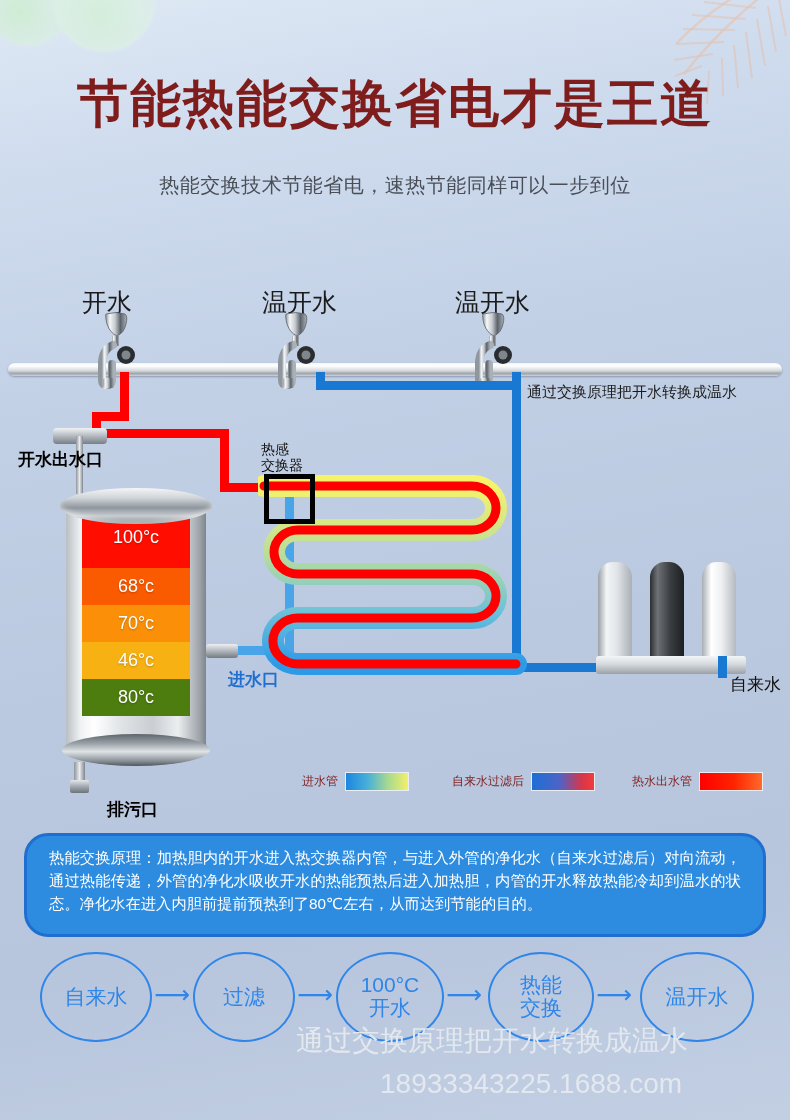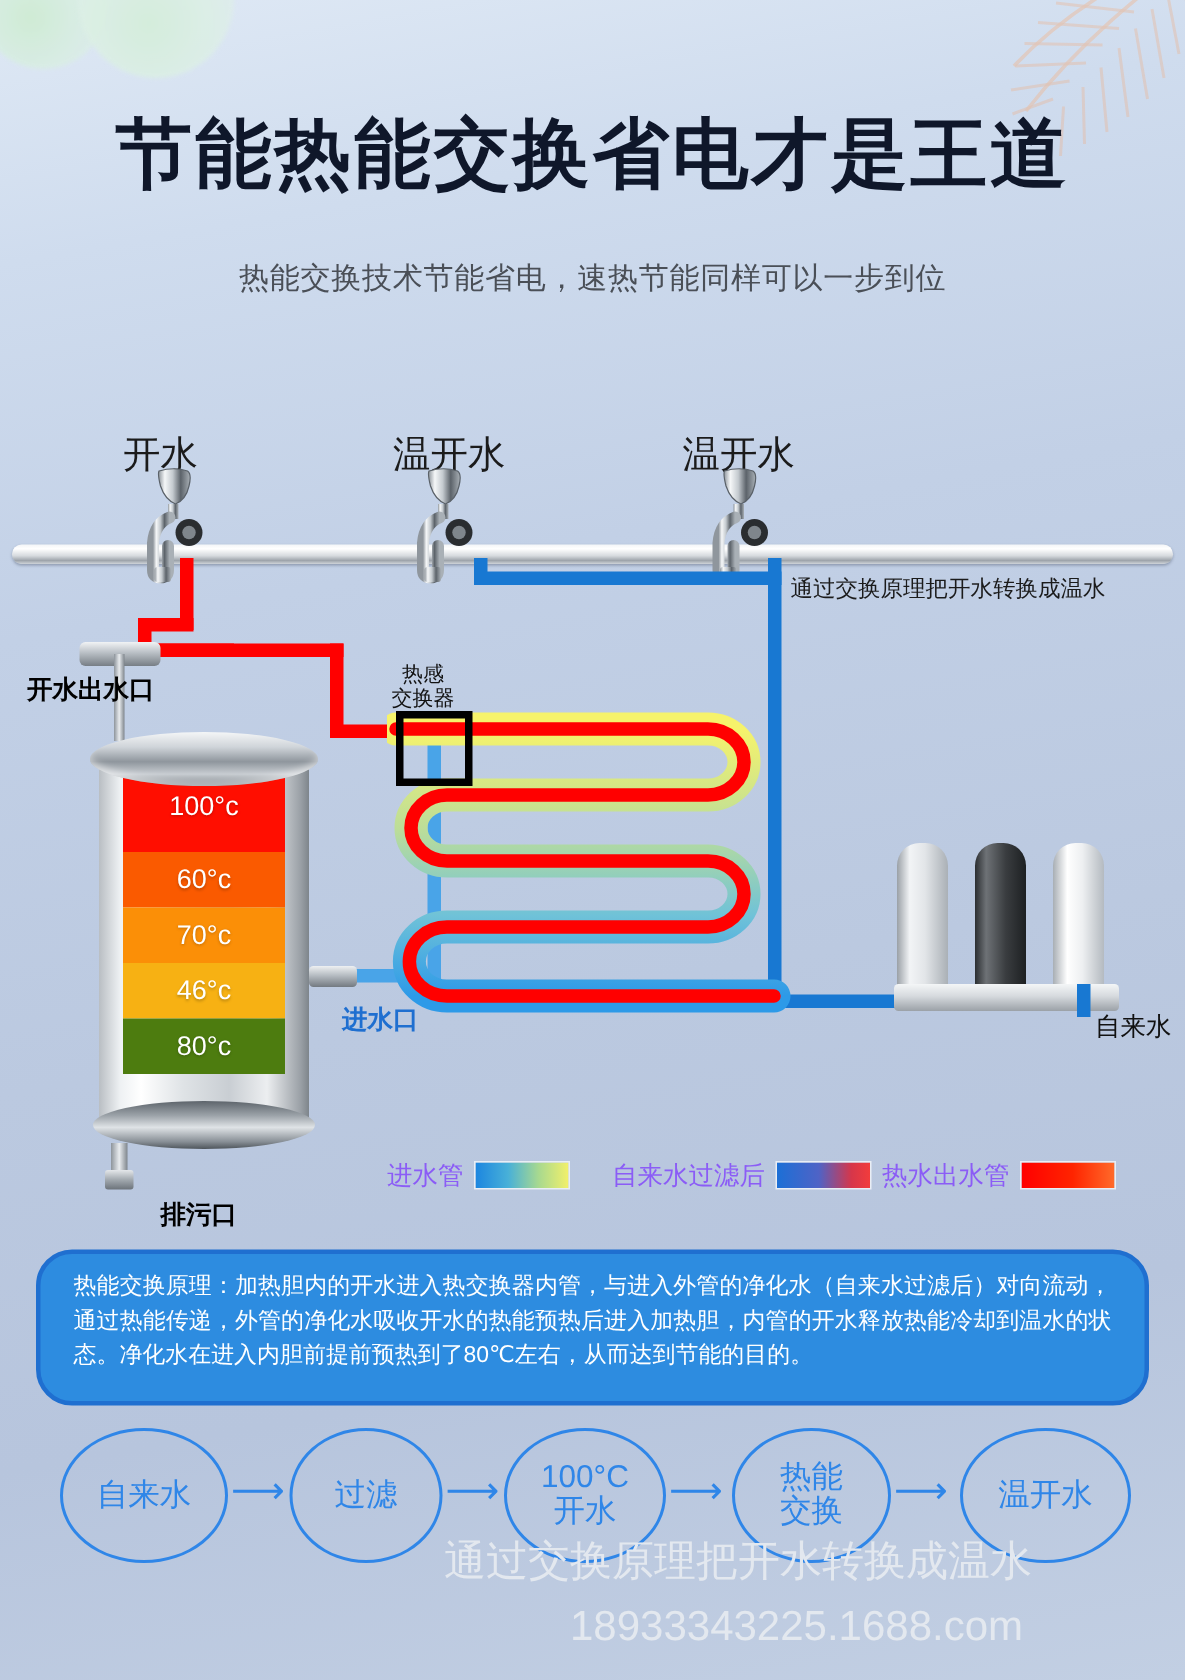--- a/index.html
+++ b/index.html
@@ -12,21 +12,21 @@
   
   .deco-circle{position:absolute;border-radius:50%;filter:blur(1.5px);}
   .dc1{left:-14px;top:-40px;width:86px;height:86px;
        background:radial-gradient(circle at 40% 60%,#cdeccf 0%,#d8eee2 45%,#dfe9f2 100%);opacity:.85;}
   .dc2{left:52px;top:-52px;width:104px;height:104px;
        background:radial-gradient(circle at 45% 65%,#d3efd6 0%,#dcf0e4 45%,#e1eaf3 100%);opacity:.8;}
   .palm{position:absolute;right:-10px;top:-34px;width:220px;height:150px;opacity:.55;}
 
   
   .title{position:absolute;left:0;top:78px;width:790px;text-align:center;
-    font-size:51px;line-height:1;font-weight:bold;color:#0f172a;letter-spacing:2px;
+    font-size:51px;line-height:1;font-weight:bold;color:#7f1d1d;letter-spacing:2px;
     font-family:"DejaVu Sans","Liberation Sans",sans-serif;}
   .subtitle{position:absolute;left:0;top:172px;width:790px;text-align:center;
     font-size:20px;color:#4a4f57;letter-spacing:.5px;}
 
   
   .tap-label{position:absolute;font-size:25px;color:#1b1b1b;white-space:nowrap;}
   .rail{position:absolute;left:8px;top:363px;width:774px;height:13px;border-radius:7px;
     background:linear-gradient(180deg,#f3f5f7 0%,#ffffff 22%,#d6dade 58%,#9ea4ab 82%,#cfd4d9 100%);
     box-shadow:0 1px 2px rgba(40,50,70,.35);}
   .faucet{position:absolute;width:46px;height:78px;}
@@ -57,38 +57,38 @@
     background:linear-gradient(180deg,#f1f3f5,#b9bfc5 45%,#777e85);}
   .drain{position:absolute;left:74px;top:762px;width:11px;height:22px;
     background:linear-gradient(90deg,#8d949b,#e9ecef,#7e858c);}
   .drain-nut{position:absolute;left:70px;top:780px;width:19px;height:13px;border-radius:2px;
     background:linear-gradient(180deg,#e4e7ea,#a2a9af 50%,#6c737a);}
   .inlet-port{position:absolute;left:206px;top:644px;width:32px;height:14px;border-radius:3px;
     background:linear-gradient(180deg,#eef0f2,#b6bcc2 45%,#737a81);}
 
   .lbl-red{position:absolute;font-size:17px;color:#000000;font-weight:bold;white-space:nowrap;}
   .lbl-blue{position:absolute;font-size:17px;color:#1f6fd0;font-weight:bold;white-space:nowrap;}
-  .lbl-black{position:absolute;font-size:14px;color:#111;line-height:1.12;text-align:center;white-space:nowrap;}
+  .lbl-black{position:absolute;font-size:14px;color:#111;line-height:1.12;text-align:left;white-space:nowrap;}
 
   .hx-box{position:absolute;left:264px;top:474px;width:41px;height:40px;border:5px solid #000;background:transparent;}
 
   
   .filters{position:absolute;left:596px;top:552px;width:150px;height:130px;}
   .cart{position:absolute;bottom:22px;width:34px;height:98px;border-radius:15px 15px 3px 3px;}
   .cart-a{left:2px;background:linear-gradient(90deg,#9aa0a6,#f2f4f6 25%,#e2e5e8 55%,#aab0b6 100%);}
   .cart-b{left:54px;background:linear-gradient(90deg,#2b2e31,#6e7276 22%,#3a3d40 60%,#1d2022 100%);}
   .cart-c{left:106px;background:linear-gradient(90deg,#a8aeb4,#ffffff 28%,#edeff1 58%,#b4bac0 100%);}
   .manifold{position:absolute;left:0;bottom:8px;width:150px;height:18px;border-radius:3px;
     background:linear-gradient(180deg,#f4f6f7,#d6dade 45%,#9ba1a7);}
   .lbl-tap{position:absolute;left:730px;top:673px;font-size:17px;color:#111;white-space:nowrap;}
 
   
   .legend{position:absolute;left:258px;top:772px;width:500px;height:22px;}
   .lg-item{position:absolute;display:flex;align-items:center;gap:7px;}
-  .lg-text{font-size:17px;color:#8b5cf6;white-space:nowrap;}
+  .lg-text{font-size:12px;color:#7f1d1d;white-space:nowrap;margin-left:44px;}
   .lg-sw{width:62px;height:17px;border:1px solid #e9eef5;}
   .sw-in{background:linear-gradient(90deg,#1c86e0 0%,#48b0d8 35%,#a8d98f 68%,#f2f06a 100%);}
   .sw-rt{background:linear-gradient(90deg,#1c6fd6 0%,#4f63c6 45%,#d6364a 80%,#f23c3c 100%);}
   .sw-hot{background:linear-gradient(90deg,#ff0000 0%,#ff2400 55%,#ff6a2a 100%);}
 
   
   .infobox{position:absolute;left:24px;top:833px;width:742px;height:104px;border-radius:24px;
     background:#2d8ce0;border:3px solid #1f6fd0;box-sizing:border-box;
     padding:11px 22px;color:#fff;font-size:15.3px;line-height:1.5;text-align:justify;}
 
@@ -212,21 +212,21 @@
   <span>交换器</span>
 </div>
 <div class="note-exchange">通过交换原理把开水转换成温水</div>
 
 <div class="tee"></div>
 <div class="stem"></div>
 <div class="tank-wrap">
   <div class="tank-body"></div>
   <div class="bands" id="bands">
       <div class="band" style="background: rgb(255, 14, 0); height: 62px;">100°c</div>
-      <div class="band" style="background: rgb(250, 90, 0); height: 37px;">60°c</div>
+      <div class="band" style="background: rgb(250, 90, 0); height: 37px;">68°c</div>
       <div class="band" style="background: rgb(251, 143, 7); height: 37px;">70°c</div>
       <div class="band" style="background: rgb(247, 177, 19); height: 37px;">46°c</div>
       <div class="band" style="background: #4d7c0f; height: 37px;">80°c</div>
     </div>
   <div class="tank-dome"></div>
   <div class="tank-foot"></div>
 </div>
 <div class="drain"></div>
 <div class="drain-nut"></div>
 <div class="inlet-port"></div>

